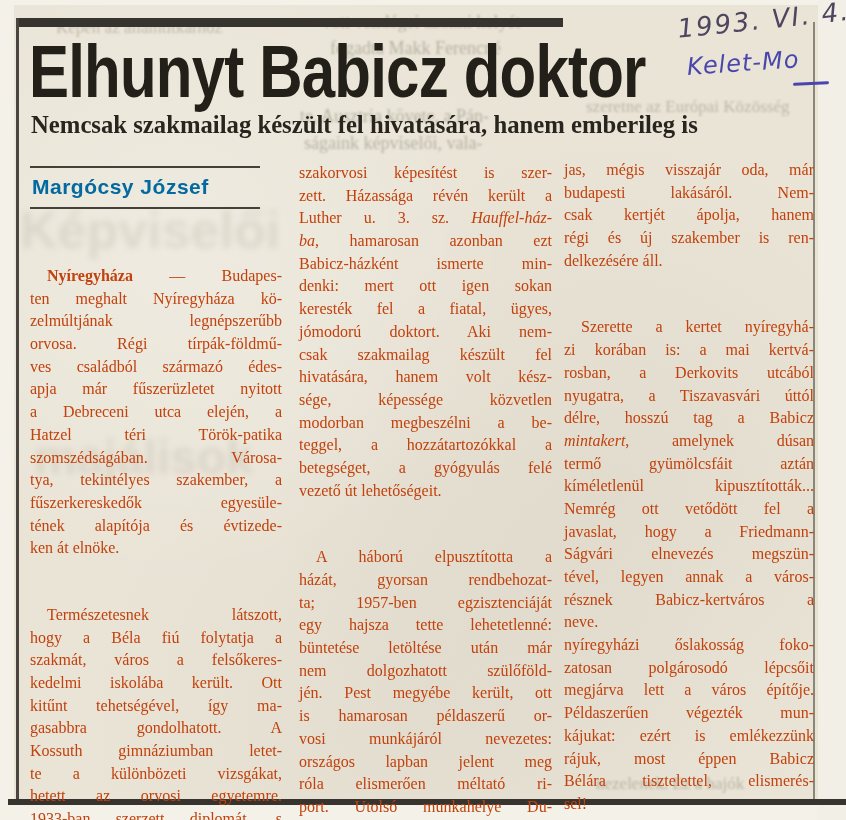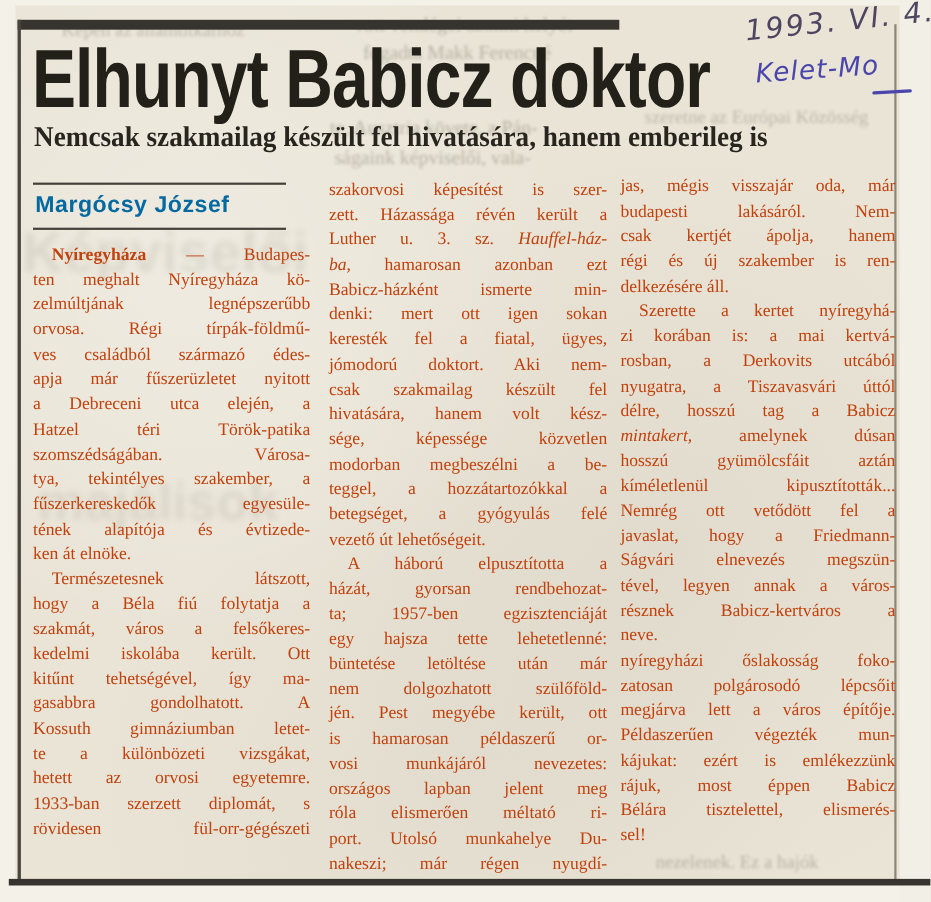--- a/index.html
+++ b/index.html
@@ -46,21 +46,21 @@
     font-size:21px;color:#0369a1;letter-spacing:.5px;
   }
 
   
   .col{position:absolute;font-size:16px;line-height:22.7px;color:#c2410c;}
   .col-1{left:30px;top:221px;width:252px;}
   .col-2{left:299px;top:162px;width:253px;}
   .col-3{left:564px;top:159px;width:250px;}
   .ln{text-align:justify;text-align-last:justify;height:22.7px;overflow:visible;}
   .ln.end{text-align-last:left;}
-  .ln.ind{text-indent:17px;}
+  .ln.ind{text-indent:17px;margin-top:44px;}
   .ln i{}
   .ln b{font-weight:bold;}
 
   
   .hw{position:absolute;font-style:italic;white-space:nowrap;
       font-family:"DejaVu Sans", sans-serif;}
   .hw-date{left:676px;top:14px;font-size:26px;letter-spacing:2px;
       color:#4e4560;transform:rotate(-6deg);transform-origin:left top;}
   .hw-src{left:686px;top:53px;font-size:24px;letter-spacing:1px;
       color:#4a46ab;transform:rotate(-4deg);transform-origin:left top;}
@@ -172,21 +172,21 @@
     <div class="ln">budapesti lakásáról. Nem-</div>
     <div class="ln">csak kertjét ápolja, hanem</div>
     <div class="ln">régi és új szakember is ren-</div>
     <div class="ln end">delkezésére áll.</div>
     <div class="ln ind">Szerette a kertet nyíregyhá-</div>
     <div class="ln">zi korában is: a mai kertvá-</div>
     <div class="ln">rosban, a Derkovits utcából</div>
     <div class="ln">nyugatra, a Tiszavasvári úttól</div>
     <div class="ln">délre, hosszú tag a Babicz</div>
     <div class="ln"><i>mintakert</i>, amelynek dúsan</div>
-    <div class="ln">hosszú gyümölcsfáit aztán</div>
+    <div class="ln">termő gyümölcsfáit aztán</div>
     <div class="ln">kíméletlenül kipusztították...</div>
     <div class="ln">Nemrég ott vetődött fel a</div>
     <div class="ln">javaslat, hogy a Friedmann-</div>
     <div class="ln">Ságvári elnevezés megszün-</div>
     <div class="ln">tével, legyen annak a város-</div>
     <div class="ln">résznek Babicz-kertváros a</div>
     <div class="ln end">neve.</div>
     <div class="ln">nyíregyházi őslakosság foko-</div>
     <div class="ln">zatosan polgárosodó lépcsőit</div>
     <div class="ln">megjárva lett a város építője.</div>

